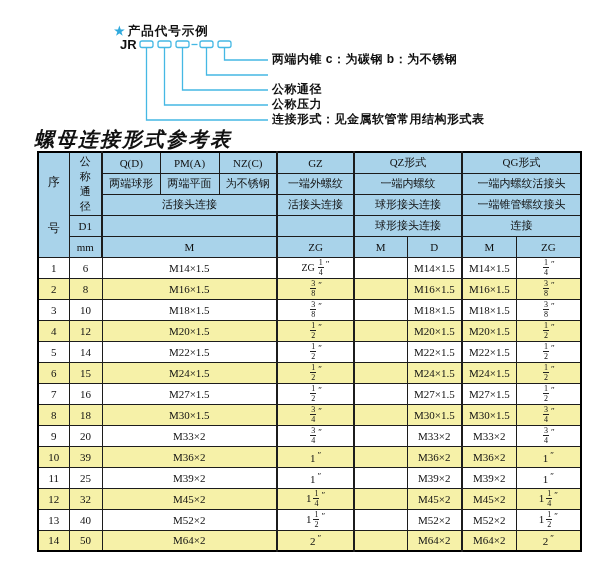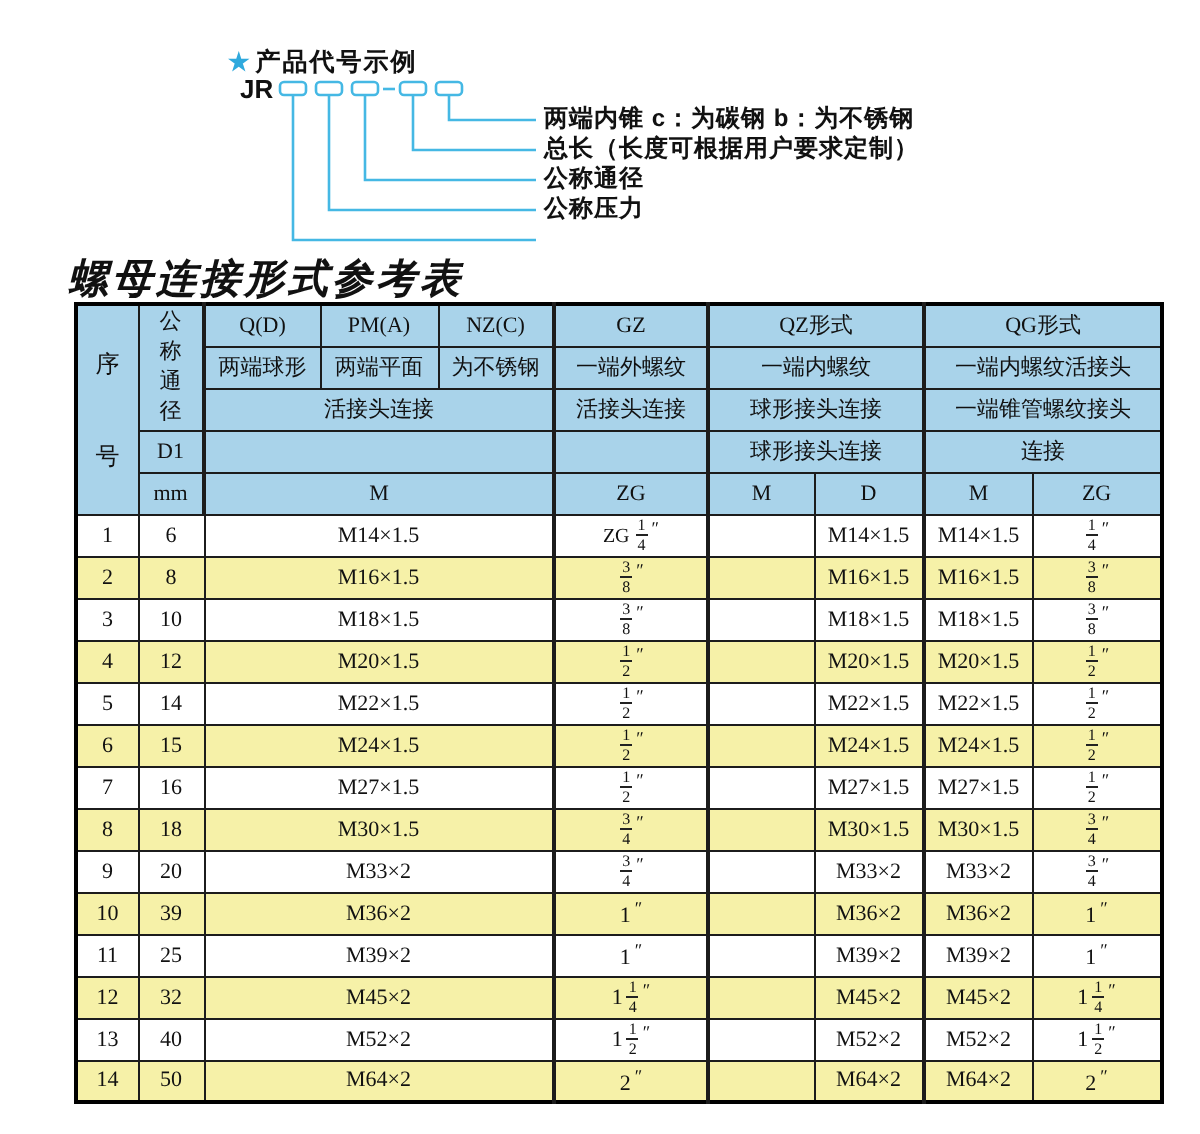--- a/index.html
+++ b/index.html
@@ -65,23 +65,23 @@
       <rect x="218" y="41" width="13" height="6.5" rx="2"></rect>
       <polyline points="224.5,48 224.5,60 268,60"></polyline>
       <polyline points="206.5,48 206.5,75 268,75"></polyline>
       <polyline points="182.5,48 182.5,90 268,90"></polyline>
       <polyline points="164.5,48 164.5,105 268,105"></polyline>
       <polyline points="146.5,48 146.5,120 268,120"></polyline>
     </g>
   </svg>
 
   <div class="code-label lbl0">两端内锥   c：为碳钢  b：为不锈钢</div>
-  <div class="code-label lbl1">总长（长度可根据用户要求定制）</div>
   <div class="code-label lbl2">公称通径</div>
   <div class="code-label lbl3">公称压力</div>
+  <div class="code-label lbl4">连接形式：见金属软管常用结构形式表</div>
 
   <div class="table-title">螺母连接形式参考表</div>
 
   <table class="ref">
     <colgroup>
       <col style="width:31px">
         <col style="width:33px">
       <col style="width:58px">
         <col style="width:59px">
         <col style="width:58px">

